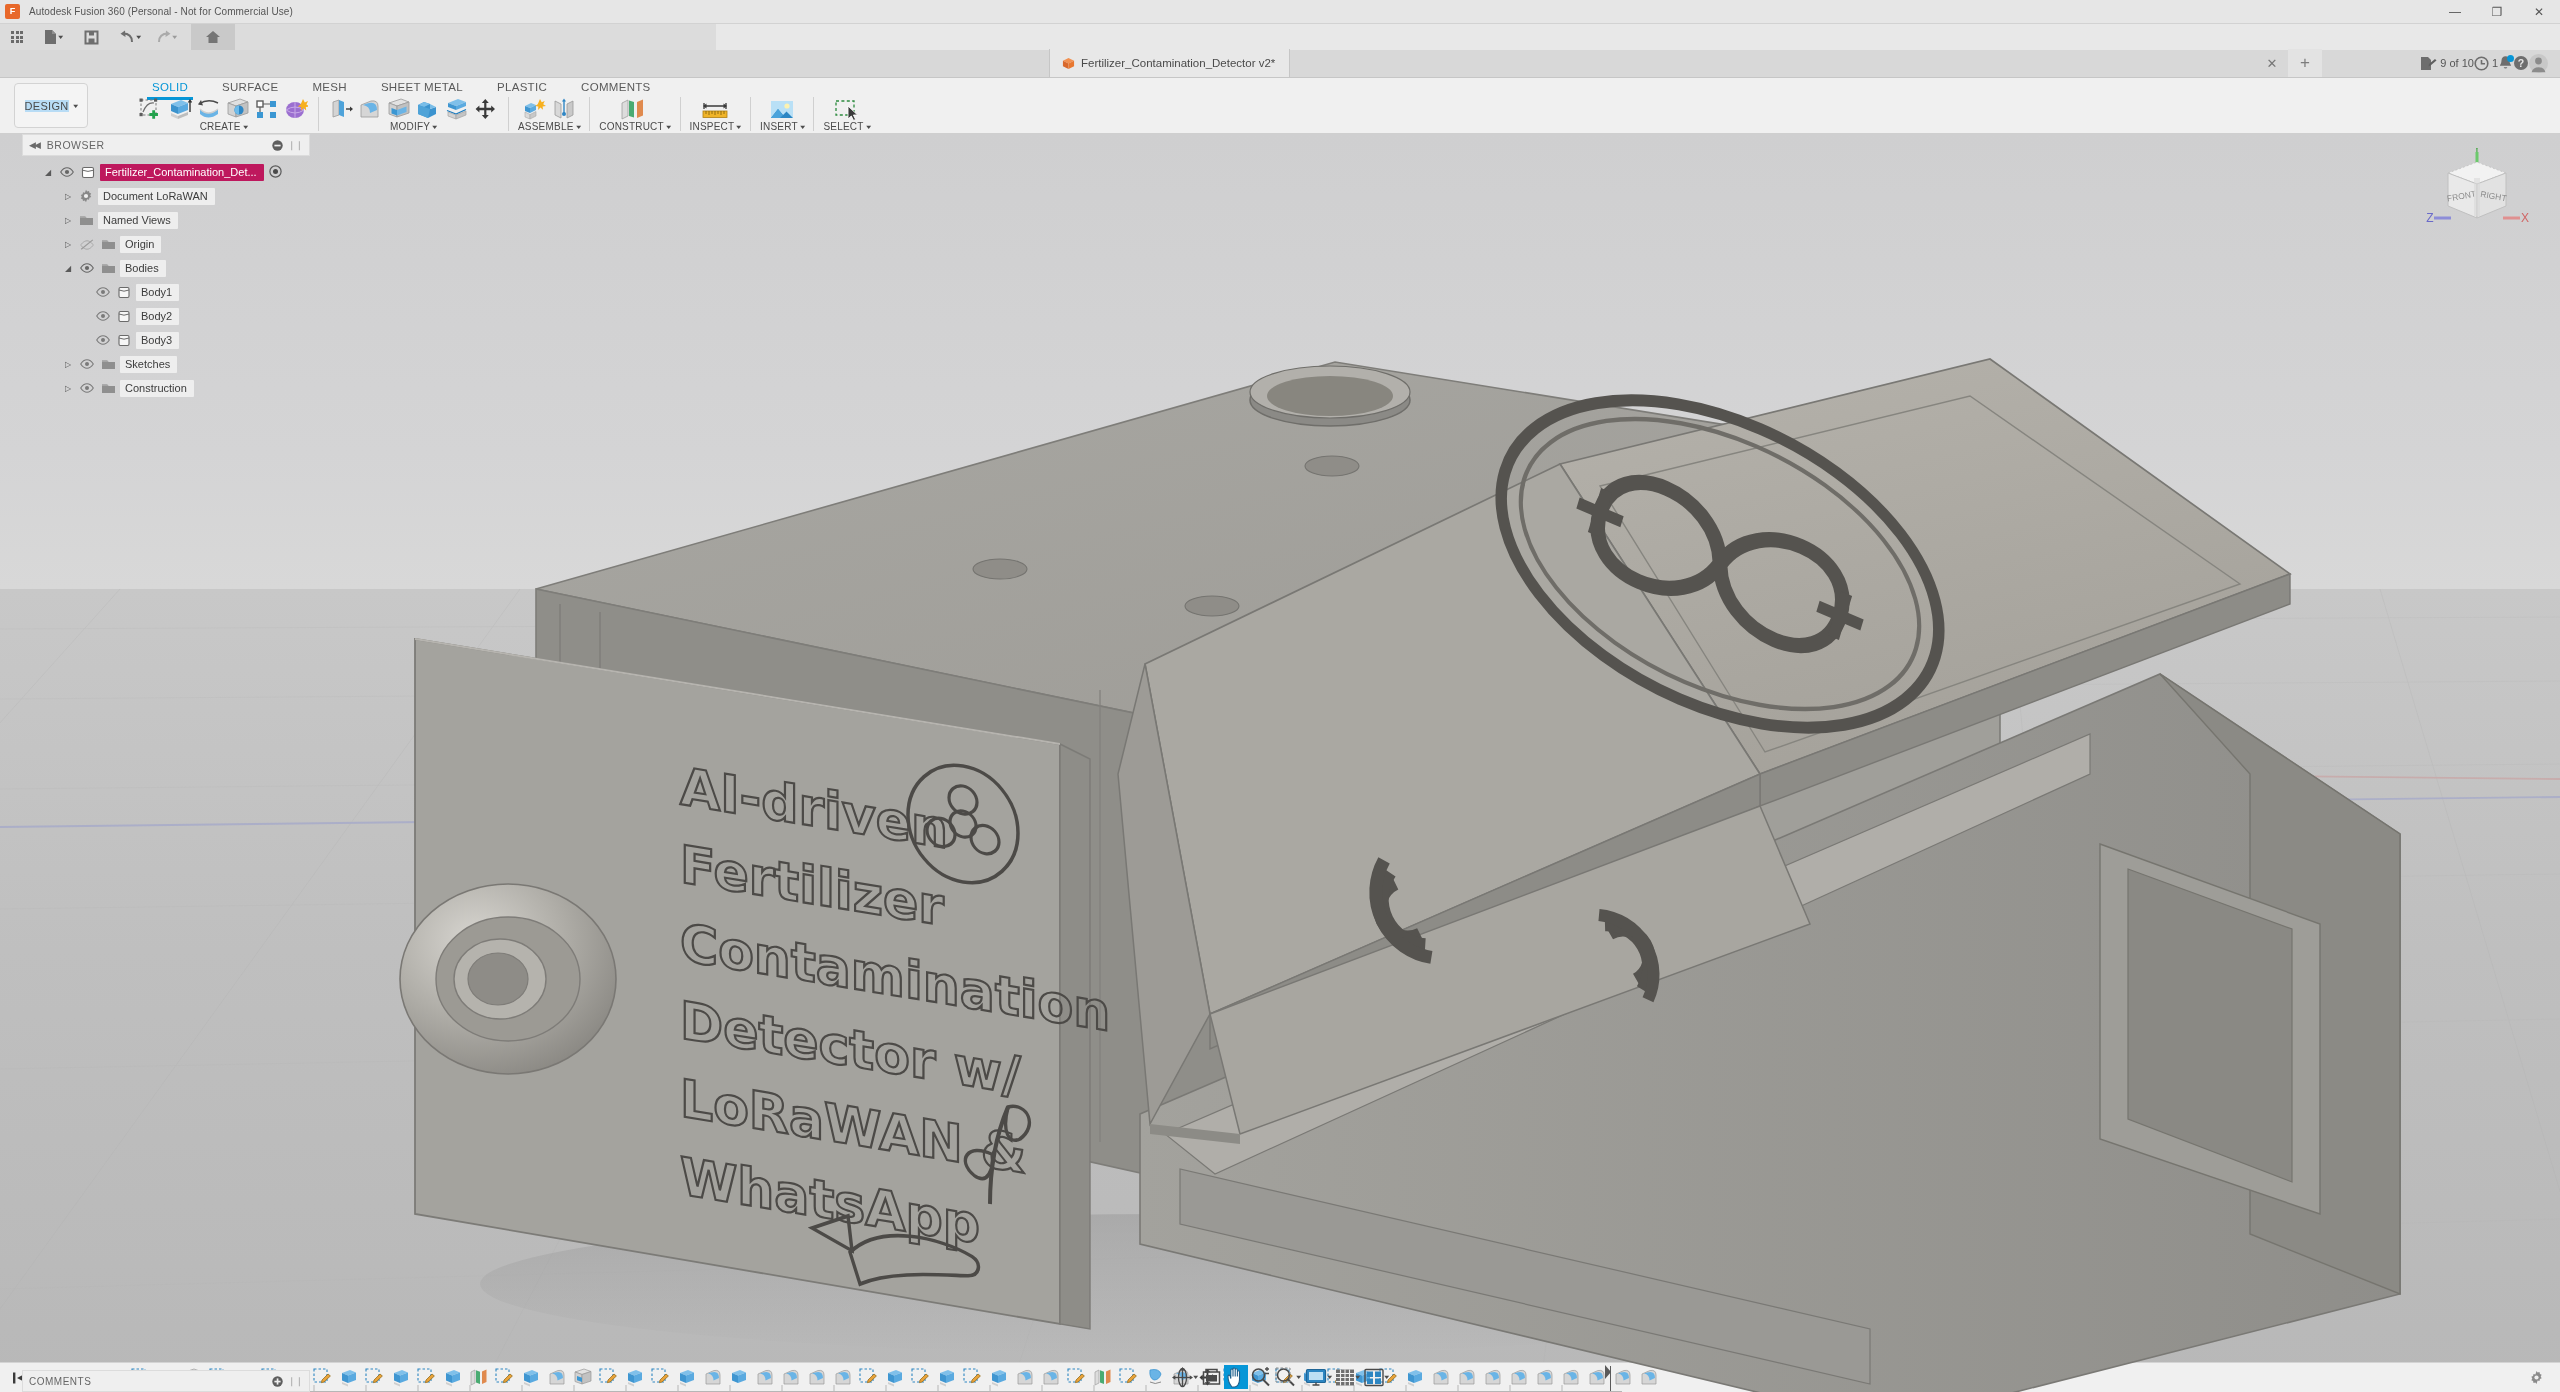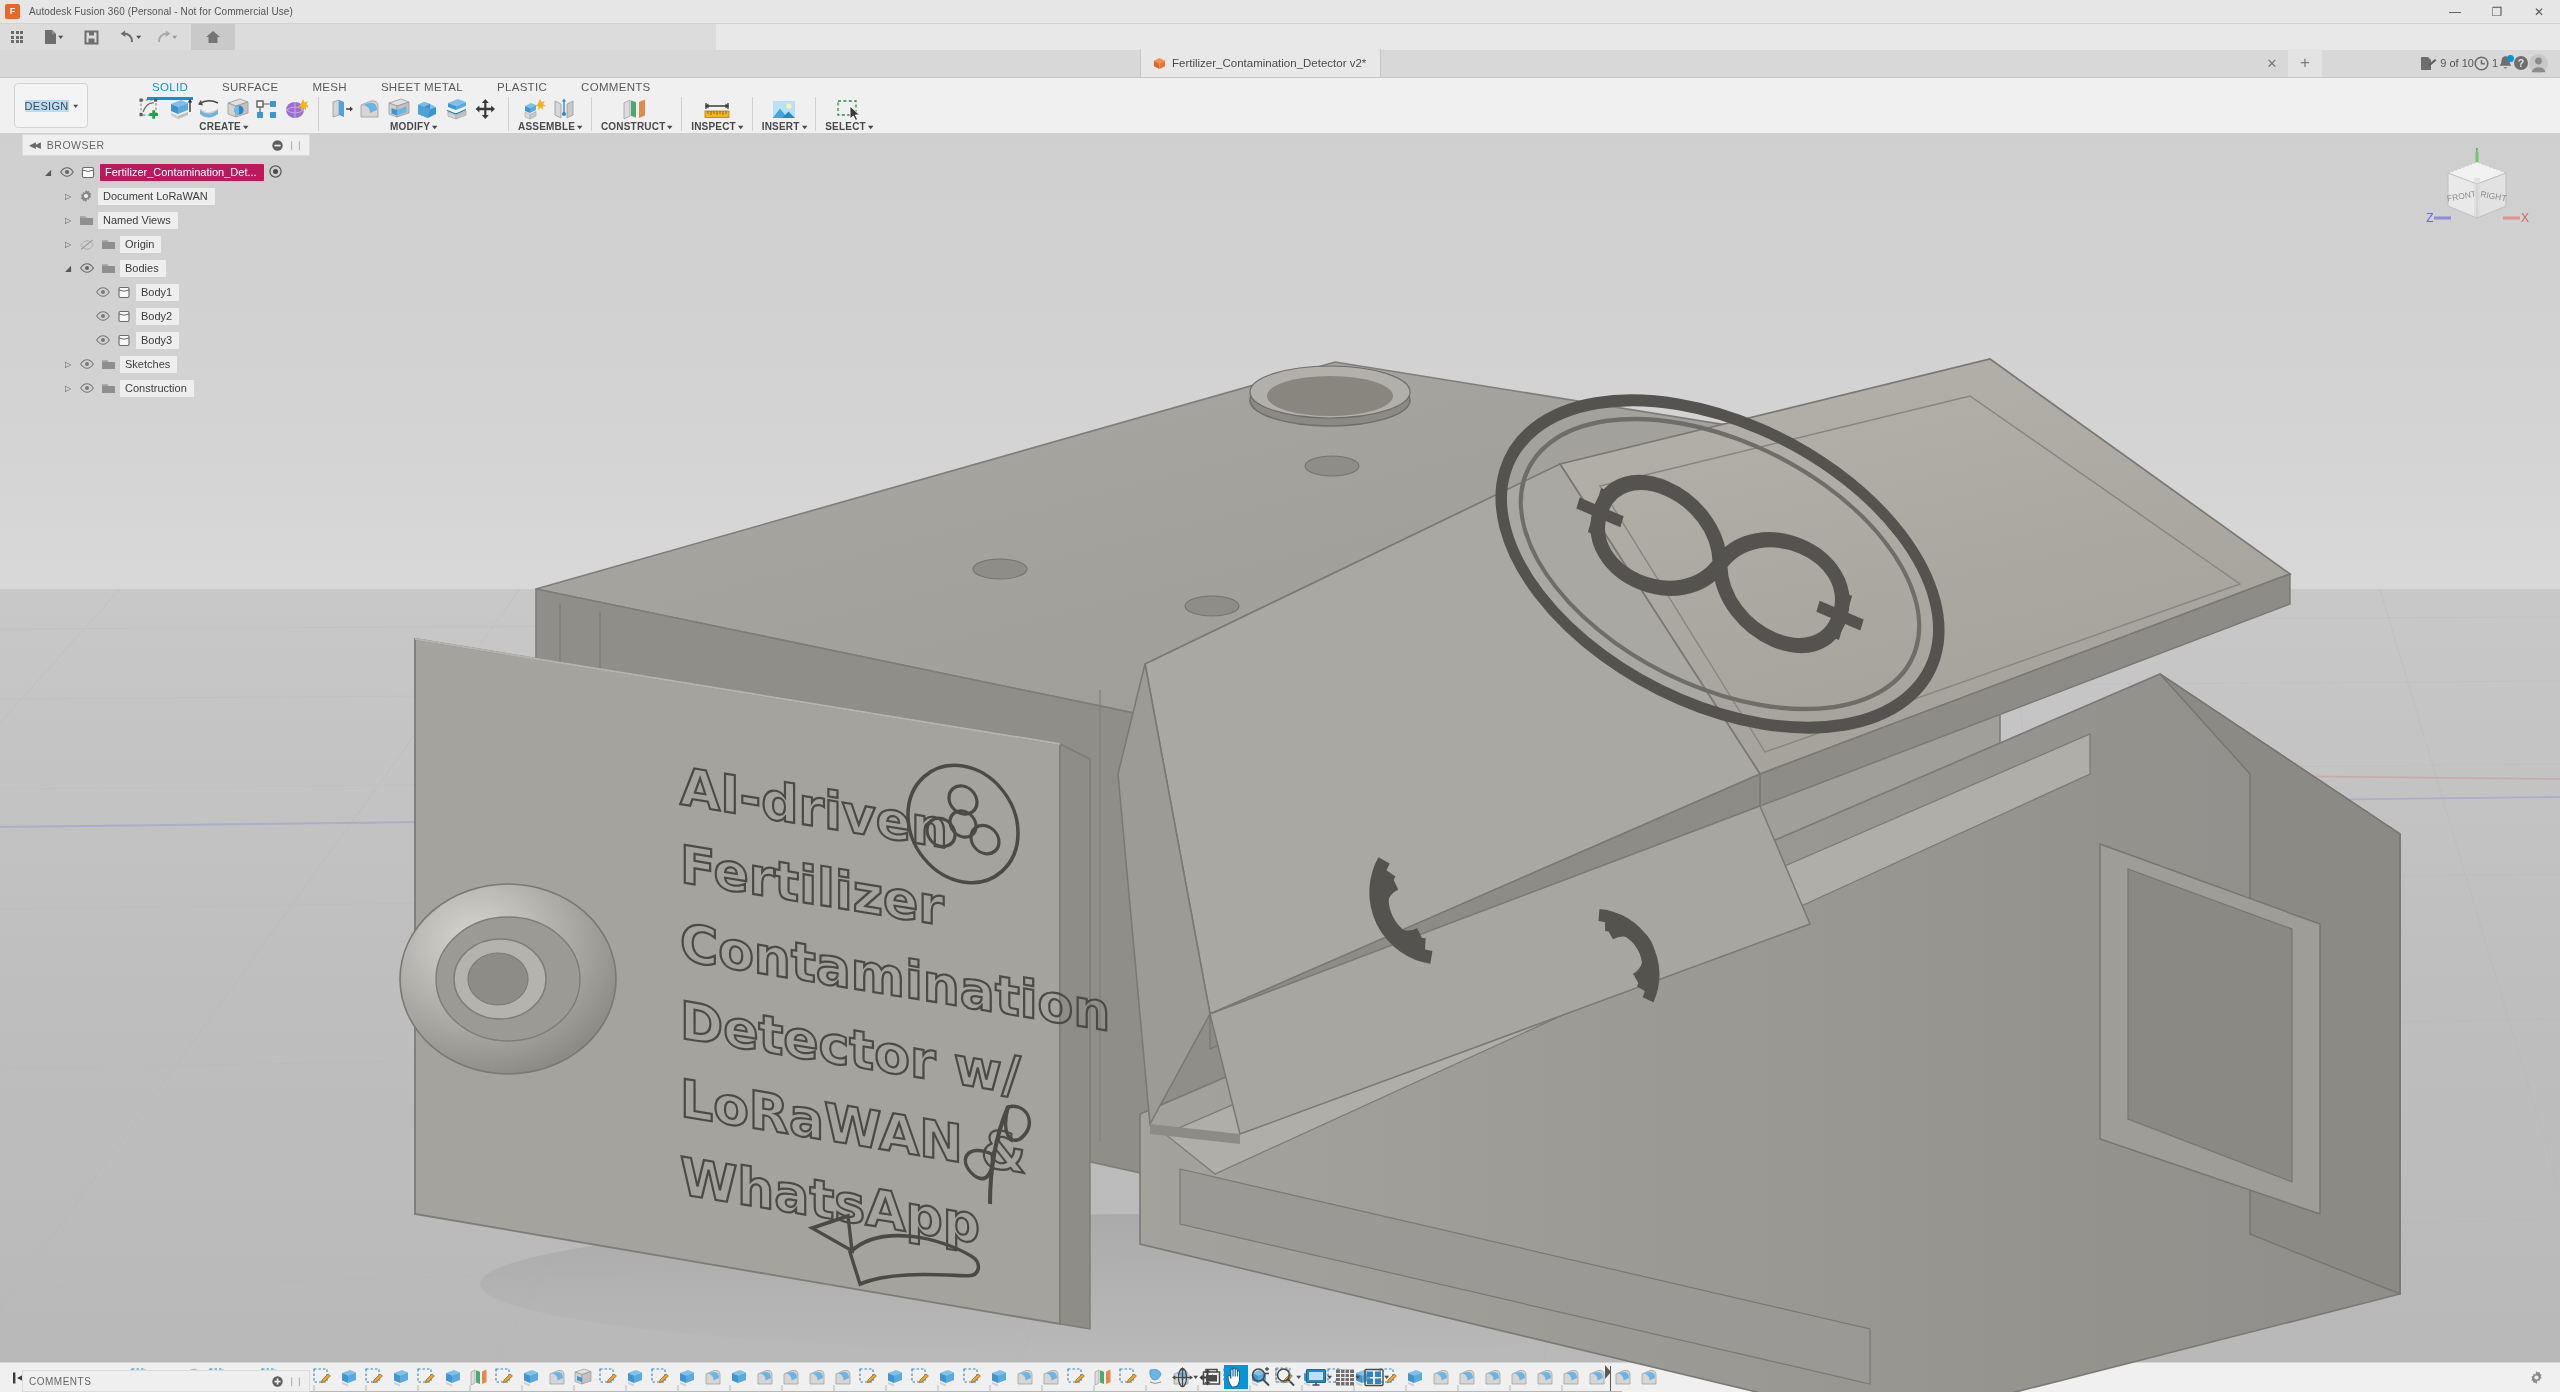--- a/index.html
+++ b/index.html
@@ -44,21 +44,21 @@
   
   .grid9 { display:grid; grid-template-columns:repeat(3,3px); gap:1.5px; }
   .grid9 i { width:3px; height:3px; background:#6b6b6b; display:block; }
 
   
   #tabstrip {
     height:28px; background:#d8d8d8; display:flex; align-items:flex-end; position:relative;
     border-bottom:1px solid #c6c6c6;
   }
   #doctab {
-    position:absolute; left:1140px; bottom:0; height:28px; background:#e8e8e8;
+    position:absolute; left:1049px; bottom:0; height:28px; background:#e8e8e8;
     display:flex; align-items:center; gap:6px; padding:0 14px 0 12px;
     border-left:1px solid #c6c6c6; border-right:1px solid #c6c6c6;
   }
   #doctab .cubeic { width:13px; height:13px; }
   #doctab span { font-size:11.5px; color:#4a4a4a; }
   #tab-close {
     position:absolute; left:2264px; bottom:6px; font-size:13px; color:#777;
     width:16px; text-align:center;
   }
   #newtab {
@@ -82,21 +82,21 @@
   }
   .rtab {
     font-size:11.5px; color:#5a5a5a; padding:3px 17px 0 17px; position:relative;
     letter-spacing:.3px;
   }
   .rtab.sel { color:#0696d7; }
   .rtab.sel:after {
     content:''; position:absolute; left:12px; right:12px; bottom:-2px; height:3px; background:#0696d7;
   }
   #panels {
-    position:absolute; left:132px; top:19px; height:37px; display:flex; align-items:flex-start;font-weight:bold;
+    position:absolute; left:132px; top:19px; height:37px; display:flex; align-items:flex-start;
   }
   .panel { display:flex; flex-direction:column; align-items:center; position:relative; padding:0 6px; }
   .panel .icons { display:flex; align-items:flex-start; gap:3px; height:25px; }
   .panel .plabel {
     font-size:10px; color:#4a4a4a; display:flex; align-items:center; gap:3px;
     letter-spacing:.2px; margin-top:-1px;
   }
   .pdiv { width:1px; background:#d0d0d0; height:34px; margin:0 3px; align-self:flex-start; }
   .ti26 { width:26px; height:25px; display:flex; align-items:center; justify-content:center; }
 

